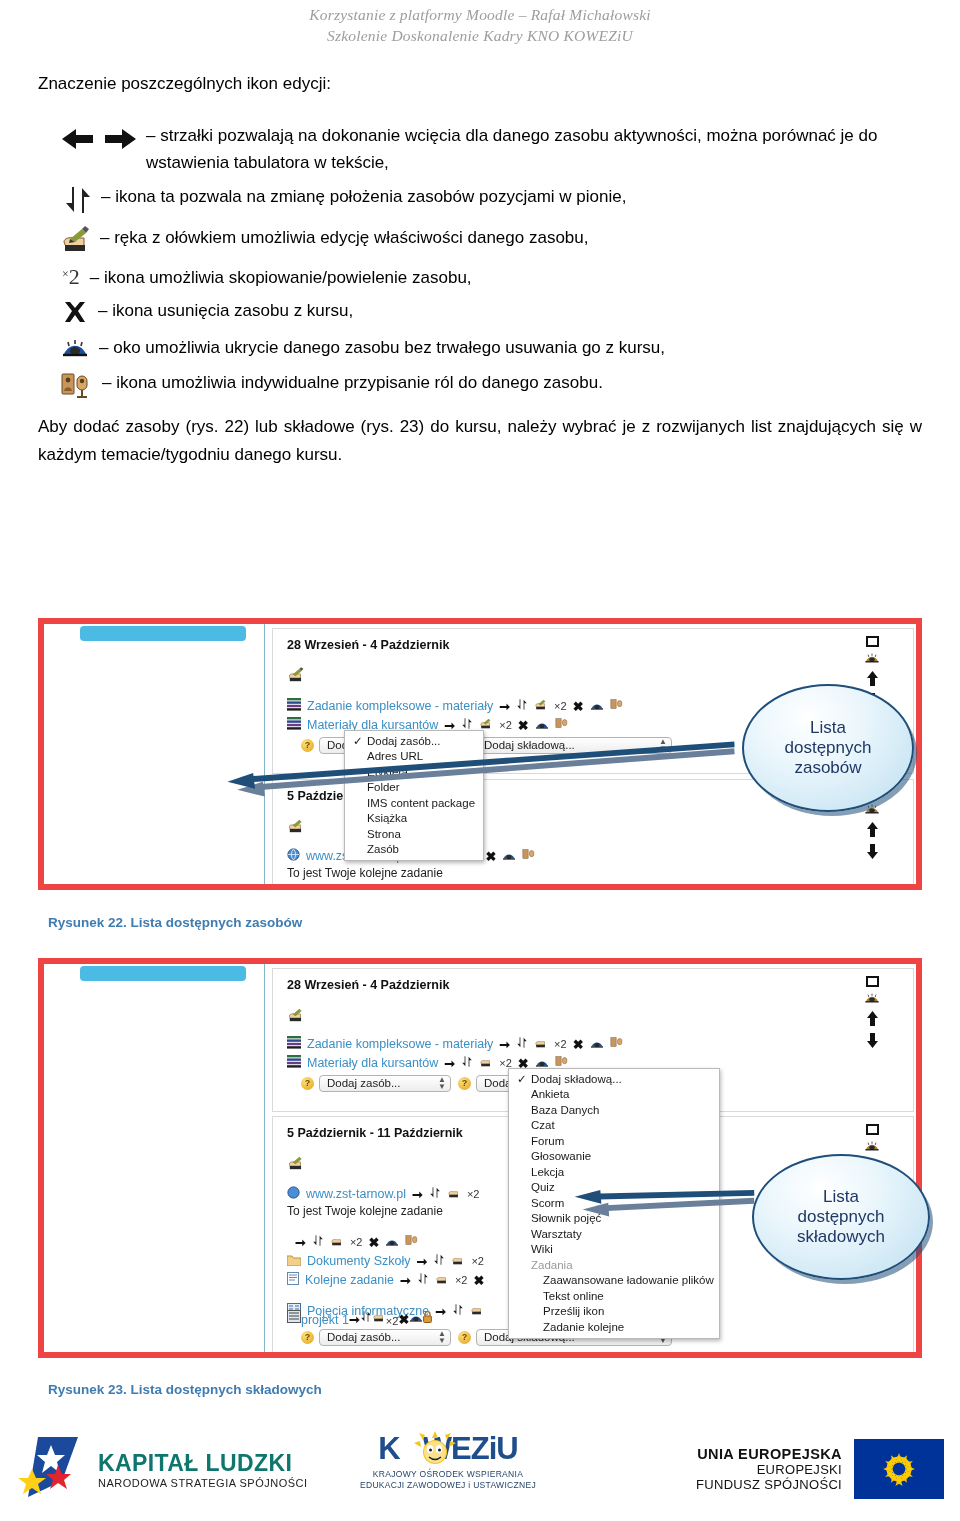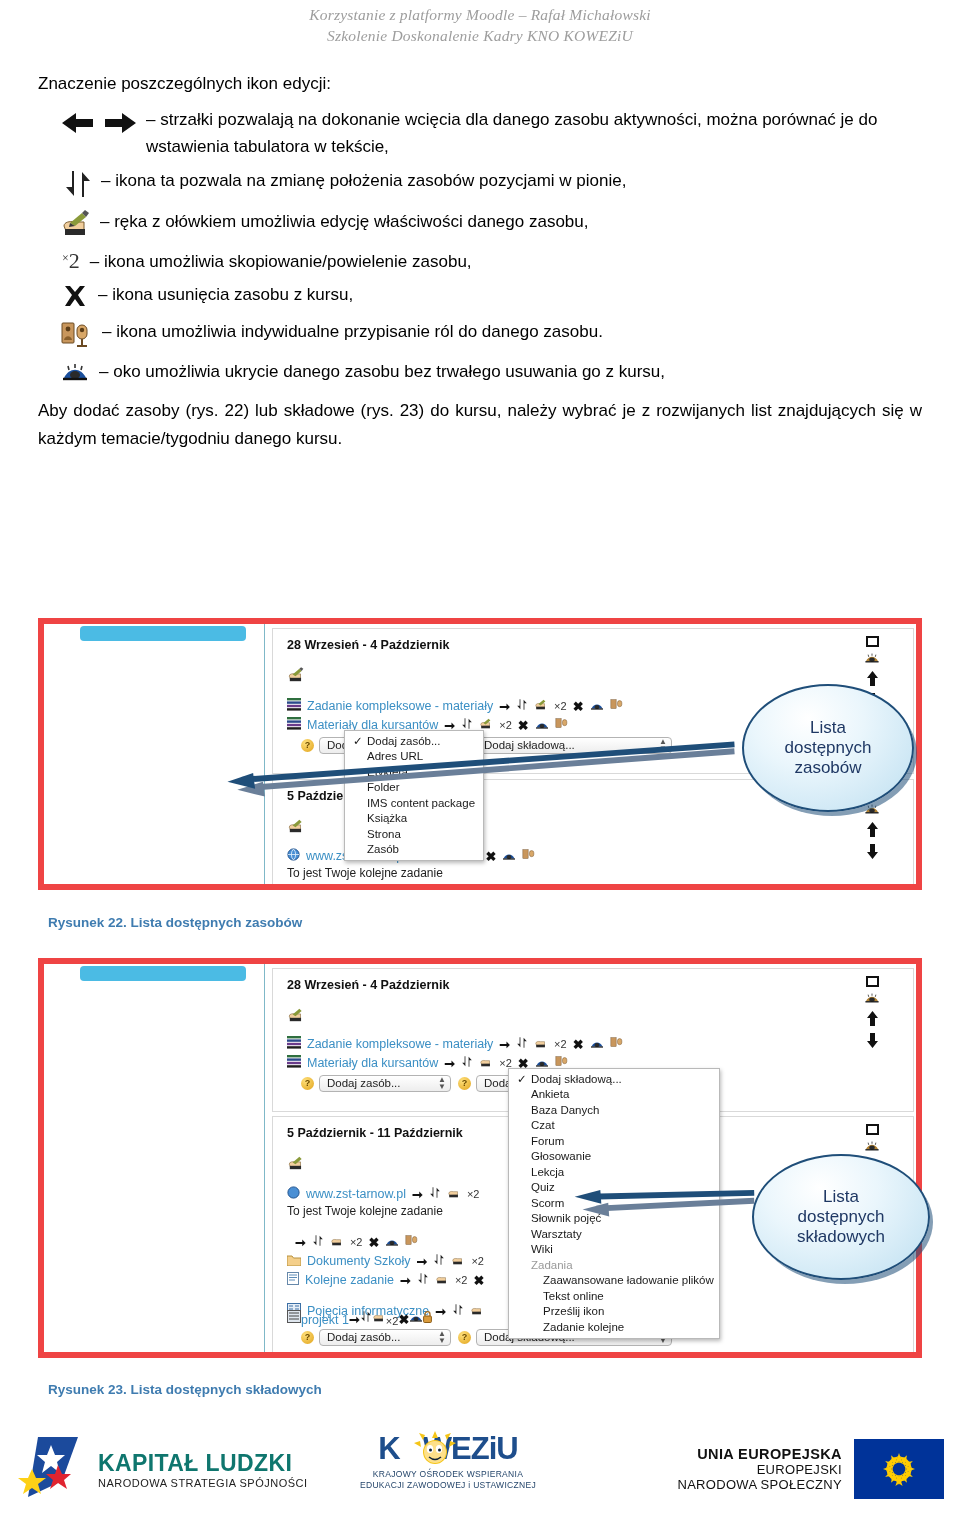--- a/index.html
+++ b/index.html
@@ -27,21 +27,21 @@
   .page-header .l2 { display:block; }
 
   
   .content { position:absolute; left:38px; top:70px; width:884px; }
   .para {
     font-size: 17px;
     line-height: 1.62;
     color:#000;
     text-align: justify;
   }
-  .lead { margin:0 0 8px 0; }
+  .lead { margin:0 0 24px 0; }
   .icon-text { flex:1 1 auto; font-size:17px; line-height:1.62; text-align:justify; }
 
   .blk { margin-bottom: 6px; }
 
   
   .ic { display:inline-block; vertical-align:middle; }
   .fig {
     position:relative;
     border:6px solid #ef4444;
     background:#fff;
@@ -192,45 +192,45 @@
     <span class="ic" style="float:left;margin:3px 10px 0 24px;">
       <svg width="26" height="24" viewBox="0 0 26 24">
         <path d="M3 2 L8 2 L13 8 L18 2 L23 2 L16 11 L23 22 L18 22 L13 15 L8 22 L3 22 L10 11 Z" fill="#111"></path>
       </svg>
     </span>
     <span class="icon-text">– ikona usunięcia zasobu z kursu,</span>
     <div style="clear:both"></div>
   </div>
 
   <div class="blk">
+    <span class="ic" style="float:left;margin:5px 10px 0 23px;">
+      <svg width="28" height="20" viewBox="0 0 28 20">
+        <path d="M3 15 C8 4, 20 4, 25 15 Z" fill="#1a4f9c"></path>
+        <ellipse cx="14" cy="12" rx="5" ry="4" fill="#2a2a2a"></ellipse>
+        <path d="M2 16 L26 16" stroke="#111" stroke-width="2.4"></path>
+        <path d="M7 3 L8 7 M14 1 L14 5 M21 3 L20 7" stroke="#333" stroke-width="1.6"></path>
+      </svg>
+    </span>
+    <span class="icon-text">– oko umożliwia ukrycie danego zasobu bez trwałego usuwania go z kursu,</span>
+    <div style="clear:both"></div>
+  </div>
+
+  <div class="blk">
     <span class="ic" style="float:left;margin:2px 10px 0 22px;">
       <svg width="32" height="28" viewBox="0 0 32 28">
         <rect x="2" y="3" width="12" height="20" rx="1" fill="#c8965c" stroke="#6b4a22"></rect>
         <circle cx="8" cy="9" r="2.4" fill="#5b3d18"></circle>
         <path d="M4 20 C5 15, 11 15, 12 20 Z" fill="#8a5f2b"></path>
         <rect x="17" y="5" width="10" height="14" rx="5" fill="#d8a768" stroke="#6b4a22"></rect>
         <circle cx="22" cy="10" r="2.2" fill="#5b3d18"></circle>
         <rect x="21" y="19" width="2" height="7" fill="#6b4a22"></rect>
         <rect x="17" y="25" width="10" height="2" fill="#6b4a22"></rect>
       </svg>
     </span>
     <span class="icon-text">– ikona umożliwia indywidualne przypisanie ról do danego zasobu.</span>
-    <div style="clear:both"></div>
-  </div>
-
-  <div class="blk">
-    <span class="ic" style="float:left;margin:5px 10px 0 23px;">
-      <svg width="28" height="20" viewBox="0 0 28 20">
-        <path d="M3 15 C8 4, 20 4, 25 15 Z" fill="#1a4f9c"></path>
-        <ellipse cx="14" cy="12" rx="5" ry="4" fill="#2a2a2a"></ellipse>
-        <path d="M2 16 L26 16" stroke="#111" stroke-width="2.4"></path>
-        <path d="M7 3 L8 7 M14 1 L14 5 M21 3 L20 7" stroke="#333" stroke-width="1.6"></path>
-      </svg>
-    </span>
-    <span class="icon-text">– oko umożliwia ukrycie danego zasobu bez trwałego usuwania go z kursu,</span>
     <div style="clear:both"></div>
   </div>
 
   <p class="para" style="margin:10px 0 0 0;">Aby dodać zasoby (rys. 22) lub składowe (rys. 23) do kursu, należy wybrać je z rozwijanych list znajdujących się w każdym temacie/tygodniu danego kursu.</p>
 </div>
 
 <div class="fig" style="position:absolute;left:38px;top:618px;width:884px;height:272px;">
   <div class="fig-inner">
 
     <div class="blue-tab" style="left:36px;top:2px;width:166px;height:15px;"></div>
@@ -780,21 +780,21 @@
       </div>
     </div>
     <div class="kow-text">KRAJOWY OŚRODEK WSPIERANIA</div>
     <div class="kow-text">EDUKACJI ZAWODOWEJ i USTAWICZNEJ</div>
   </div>
 
   <div class="eu-wrap">
     <span class="eu-text">
       <div class="e1">UNIA EUROPEJSKA</div>
       <div class="e2">EUROPEJSKI</div>
-      <div class="e3">NARODOWA SPOŁECZNY</div>
+      <div class="e3">FUNDUSZ SPÓJNOŚCI</div>
     </span>
     <span class="eu-flag">
       <svg width="90" height="60" viewBox="0 0 90 60">
         <rect width="90" height="60" fill="#039"></rect>
         <g fill="#fc0">
           <g id="s">
               <polygon points="45,14 46.4,18.2 50.8,18.2 47.2,20.8 48.6,25 45,22.4 41.4,25 42.8,20.8 39.2,18.2 43.6,18.2"></polygon>
             </g>
           <use href="#s" transform="translate(0,22)"></use>
           <use href="#s" transform="rotate(30 45 30)"></use>

